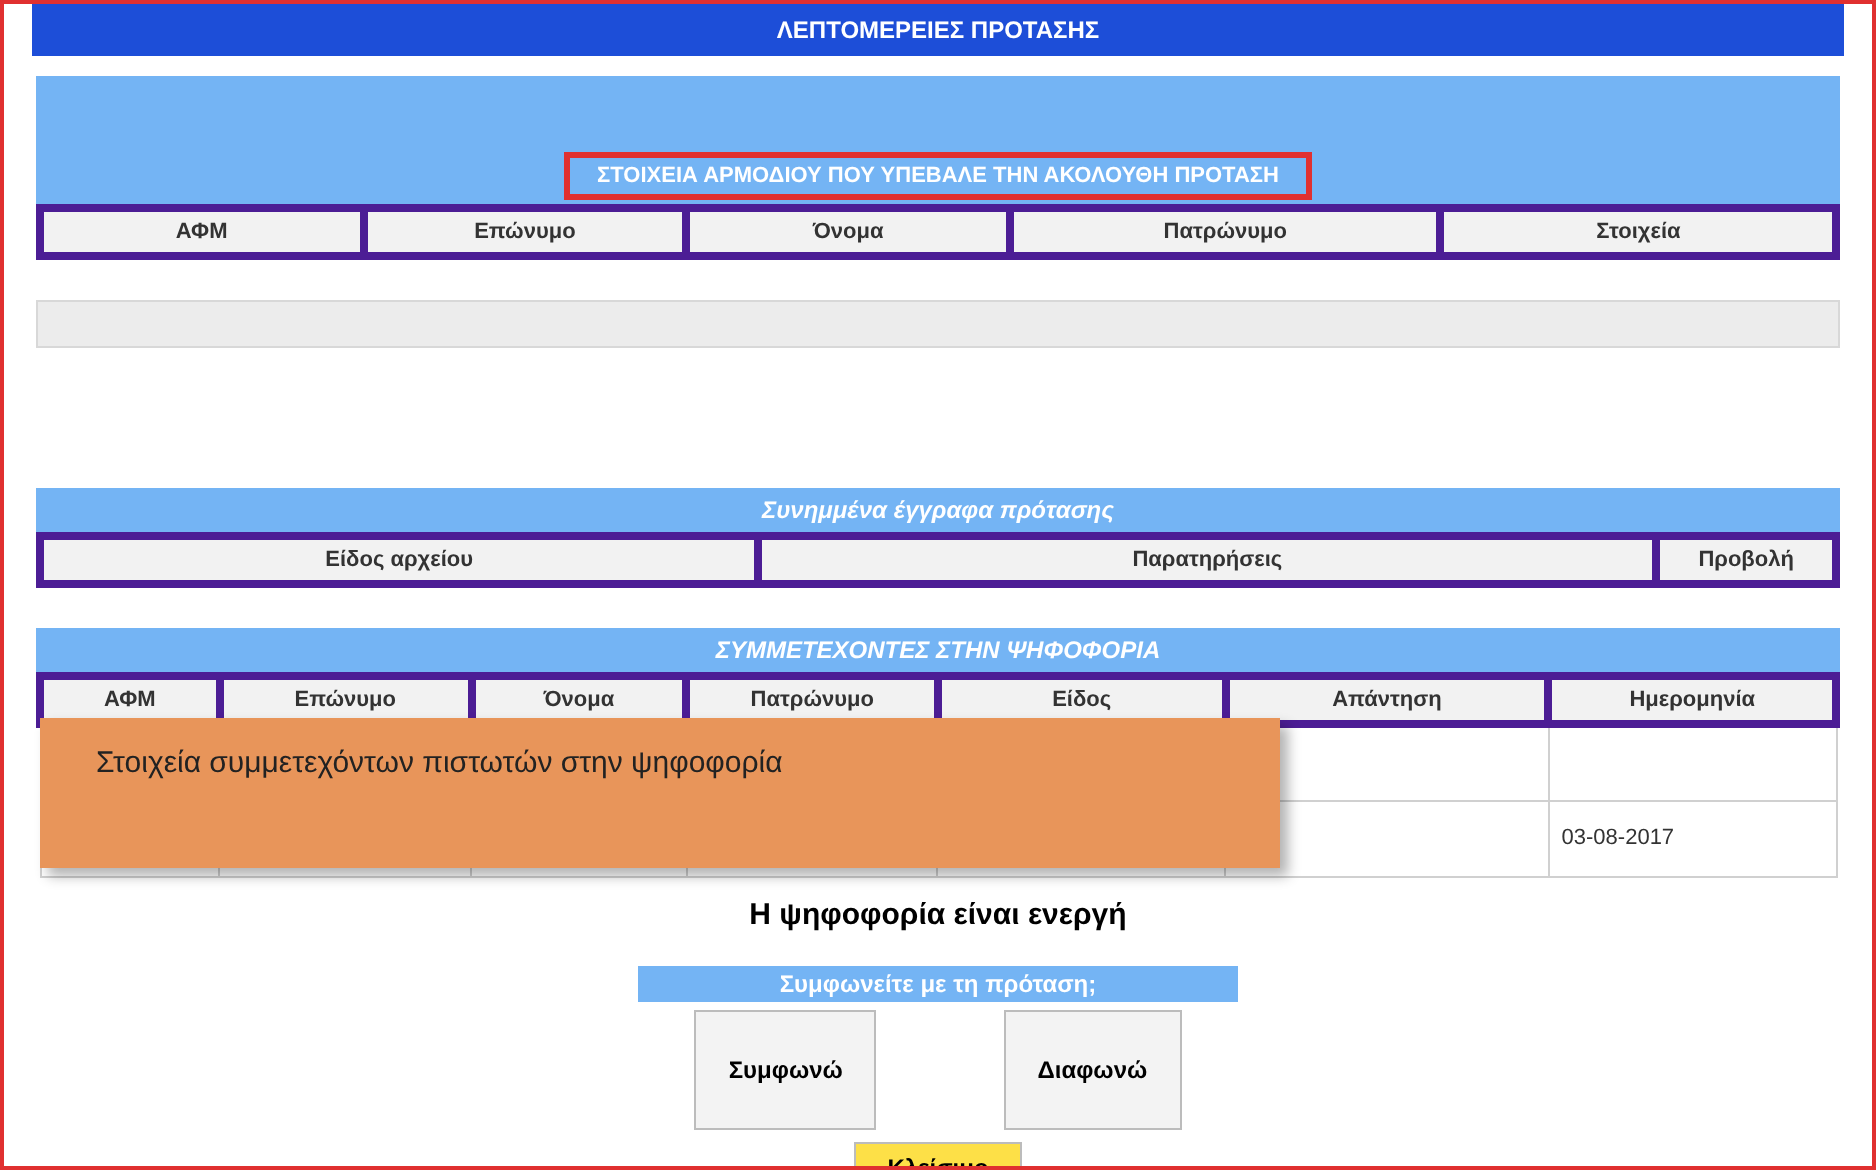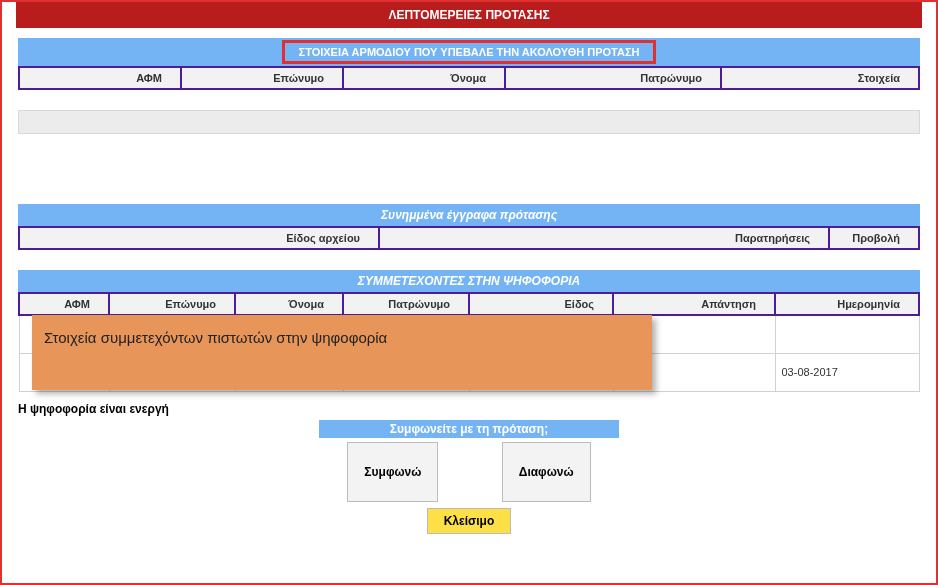--- a/index.html
+++ b/index.html
@@ -8,21 +8,21 @@
       font-size: 12px;
       background: #fff;
       width: 938px;
       height: 585px;
       border: 2px solid #e03030;
       overflow: hidden;
       position: relative;
     }
     .container { padding: 0 4px; }
     .main-title {
-      background: #b91c1c;
+      background: #1d4ed8;
       color: #fff;
       font-weight: bold;
       text-align: center;
       padding: 6px 16px;
       margin: 0 10px 10px 10px;
       font-size: 12px;
     }
     .section-block { margin: 0 12px 20px 12px; }
     .section-header {
       background: #74b4f4;
@@ -34,33 +34,34 @@
       font-style: italic;
     }
     .highlighted-header {
       display: inline-block;
       border: 3px solid #e03030;
       background: #74b4f4;
       color: #fff;
       font-weight: bold;
       padding: 3px 14px;
       font-size: 11px;
+      margin-top: 36px;
     }
     .header-row {
       background: #74b4f4;
       text-align: center;
       padding: 2px 0;
     }
     table { width: 100%; border-collapse: collapse; }
     th {
       background: #f2f2f2;
-      border: 2px solid #4c1d95;
+      border: 4px solid #4c1d95;
       padding: 4px 18px;
       font-weight: bold;
-      text-align: right;
+      text-align: center;
       font-size: 11px;
       color: #333;
     }
     td {
       border: 1px solid #d0d0d0;
       padding: 4px 6px;
       background: #fff;
       font-size: 11px;
       color: #333;
       height: 18px;
@@ -73,45 +74,45 @@
       background: #ececec;
       height: 24px;
       border: 1px solid #d8d8d8;
       margin: 0 12px 70px 12px;
     }
     .link { text-decoration: underline; color: #333; cursor: pointer; }
     .participants { margin: 0 12px; position: relative; }
     .orange-box {
       position: absolute;
       top: 45px;
-      left: 14px;
+      left: 2px;
       width: 620px;
       height: 75px;
       background: #e8955a;
       box-shadow: 4px 4px 6px rgba(0,0,0,.3);
-      padding: 14px 12px;
+      padding: 14px 28px;
       font-size: 15px;
       color: #222;
       z-index: 5;
     }
     .status-row {
-      text-align: left;
+      text-align: center;
       font-weight: bold;
       padding: 4px 0;
-      font-size: 12px;
+      font-size: 15px;
     }
     .prompt-bar {
       background: #74b4f4;
       color: #fff;
       font-weight: bold;
       text-align: center;
       padding: 2px 0;
       font-size: 12px;
       width: 300px;
-      margin: 0 auto 4px auto;
+      margin: 13px auto 4px auto;
     }
     .btn-row { text-align: center; margin-bottom: 6px; }
     .btn {
       background: #f3f3f3;
       border: 1px solid #bcbcbc;
       padding: 22px 16px;
       font-weight: bold;
       font-size: 12px;
       cursor: pointer;
       margin: 0 30px;

